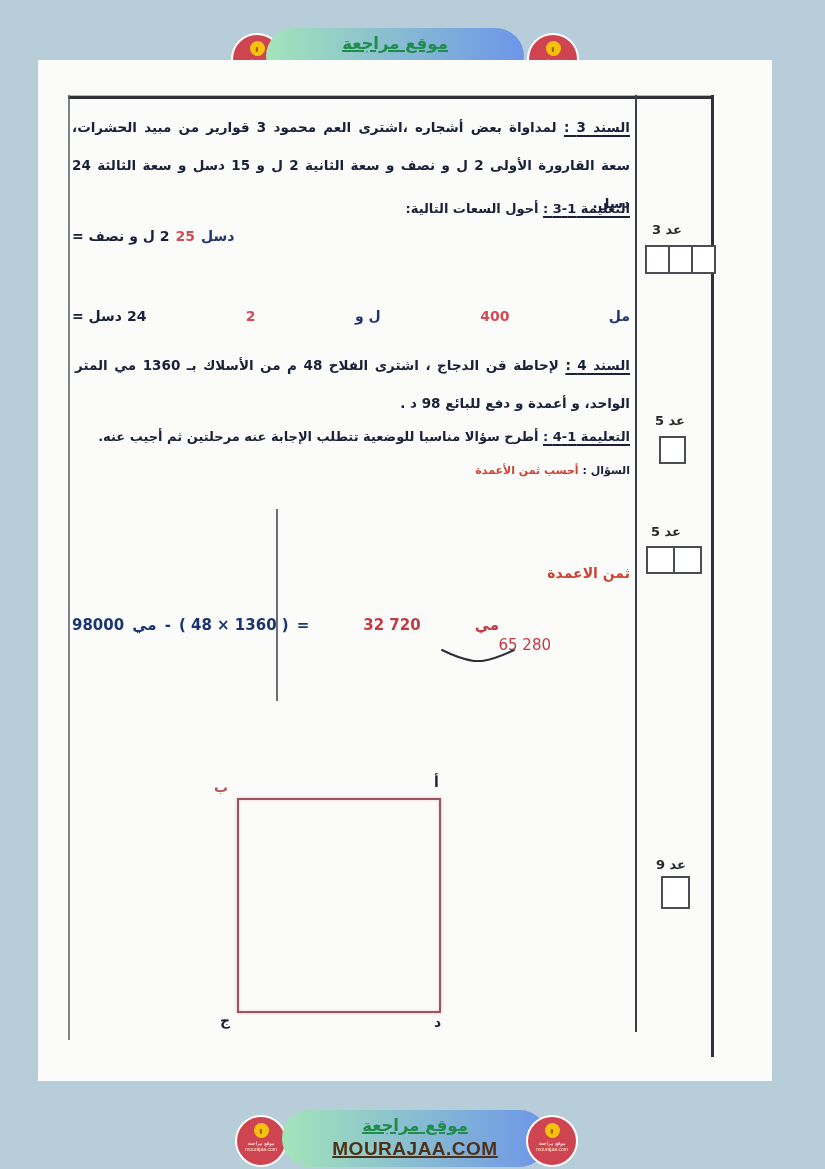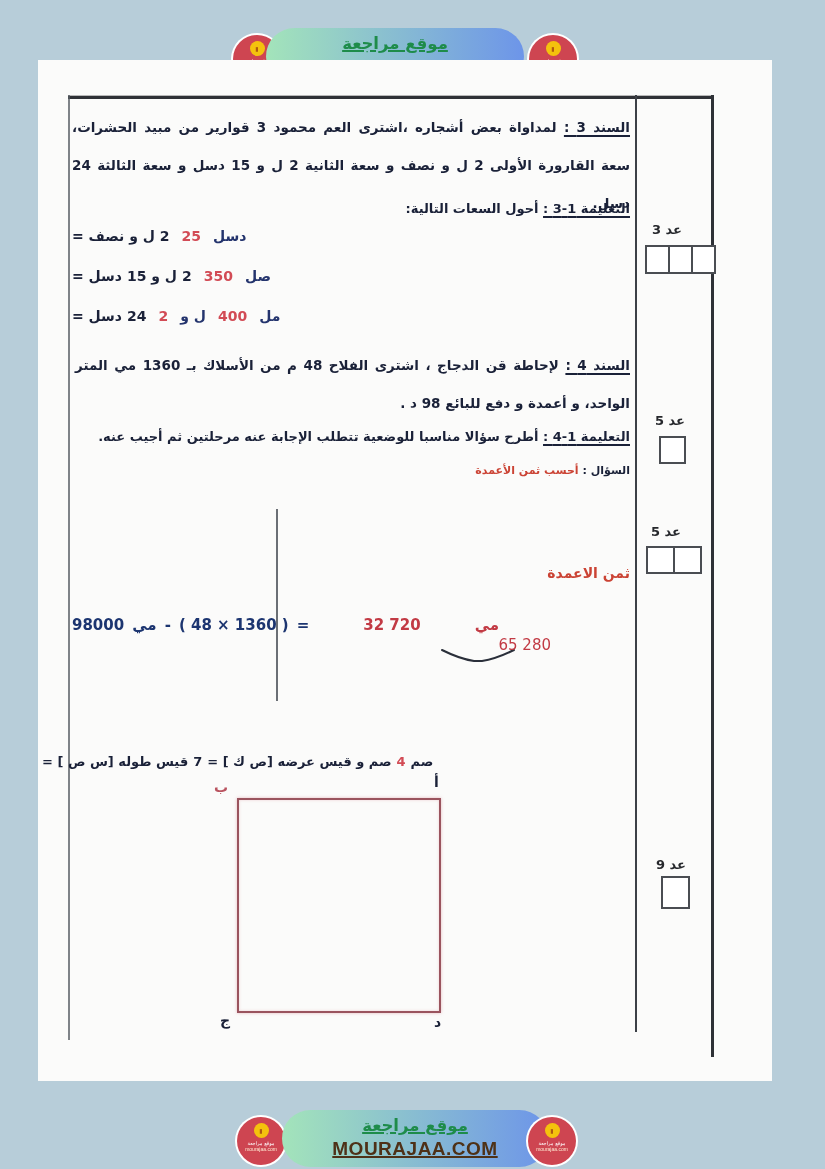--- a/index.html
+++ b/index.html
@@ -11,21 +11,21 @@
   .rule-top{left:68px;top:95px;width:644px;height:4px;background:linear-gradient(#b9b9b9 0 1px,#2f3136 1px 100%);}
   .rule-left{left:68px;top:95px;width:2px;height:945px;background:#565b61;opacity:.75;}
   .rule-div{left:635px;top:95px;width:2px;height:937px;background:#3c4046;}
   .rule-right{left:711px;top:95px;width:3px;height:962px;background:#2e3136;}
   .stray-line{left:276px;top:509px;width:2px;height:192px;background:#6b6f75;}
   
   .ar{direction:rtl;unicode-bidi:isolate;color:#1a2138;font-weight:bold;}
   .just{text-align:justify;line-height:38px;font-size:13.5px;}
   .rline{text-align:right;font-size:13px;line-height:22px;}
   .u{text-decoration:underline;text-decoration-thickness:1.5px;text-underline-offset:3px;margin-top:36px;}
-  .flexline{display:flex;flex-direction:row-reverse;align-items:baseline;gap:12px;font-size:14px;}
+  .flexline{display:flex;flex-direction:row-reverse;align-items:baseline;gap:6px;font-size:14px;}
   .pen-red{color:#d24b55;}
   .pen-navy{color:#24346d;}
   .orange-red{color:#cb4334;}
   .calc-navy{color:#1c3570;}
   .calc-red{color:#c23a44;margin-left:46px;}
   .num{direction:ltr;unicode-bidi:isolate;}
   
   .mark-label{font-size:13px;color:#26282c;font-weight:bold;direction:rtl;}
   .mark-box{display:flex;border:2px solid #4a4d52;background:#fff;}
   .mark-cell{border-left:2px solid #4a4d52;}
@@ -80,26 +80,21 @@
   <div class="abs ar rline" style="left:72px;top:198px;width:558px;">
     <span class="u">التعليمة 1-3 :</span>
     <span>أحول السعات التالية:</span>
   </div>
 
   <div class="abs ar flexline" style="left:72px;top:228px;width:558px;">
     <span>2 ل و نصف =</span>
     <span class="pen-red num">25</span>
     <span class="pen-navy">دسل</span>
   </div>
-  <div class="abs ar flexline" style="left:72px;top:268px;width:558px;">
-    <span>2 ل و 15 دسل =</span>
-    <span class="pen-red num">350</span>
-    <span class="pen-navy">صل</span>
-  </div>
-  <div class="abs ar flexline" style="left:72px;top:308px;width:558px;">
+  <div class="abs ar flexline" style="left:72px;top:308px;width:558px;justify-content:space-between;">
     <span>24 دسل =</span>
     <span class="pen-red num">2</span>
     <span class="pen-navy">ل و</span>
     <span class="pen-red num">400</span>
     <span class="pen-navy">مل</span>
   </div>
 
   <div class="abs ar just" style="left:75px;top:346px;width:555px;">
     <span class="u">السند 4 :</span>
     <span>لإحاطة قن الدجاج ، اشترى الفلاح 48 م من الأسلاك بـ 1360 مي المتر الواحد، و أعمدة و دفع للبائع 98 د .</span>
@@ -125,27 +120,20 @@
     <span class="calc-navy num">( 48 × 1360 )</span>
     <span class="calc-navy">=</span>
     <span class="calc-red num">32 720</span>
     <span class="calc-red">مي</span>
   </div>
   <svg class="abs" style="left:440px;top:648px;" width="76" height="16" viewBox="0 0 76 16">
     <path d="M2 2 Q20 11 34 13 L42 13 Q56 11 74 2" fill="none" stroke="#2a2f3a" stroke-width="2" stroke-linecap="round"></path>
   </svg>
   <div class="abs calc-red num" style="left:425px;top:636px;width:80px;text-align:right;font-size:15px;font-weight:normal;">65 280</div>
 
-  <div class="abs ar flexline" style="left:42px;top:754px;width:458px;font-size:13px;gap:5px;">
-    <span>قيس طوله [س ص ] =</span>
-    <span class="num">7</span>
-    <span>صم و قيس عرضه [ص ك ] =</span>
-    <span class="pen-red num">4</span>
-    <span>صم</span>
-  </div>
 
   <div class="abs square"></div>
   <div class="abs corner" style="left:434px;top:774px;">أ</div>
   <div class="abs corner" style="left:214px;top:779px;color:#b9535f;">ب</div>
   <div class="abs corner" style="left:220px;top:1012px;">ج</div>
   <div class="abs corner" style="left:434px;top:1014px;">د</div>
 
   <div class="abs mark-label" style="left:652px;top:222px;">عد 3</div>
   <div class="abs mark-box" style="left:645px;top:245px;">
     <span class="mark-cell" style="width:21px;height:25px;"></span>

